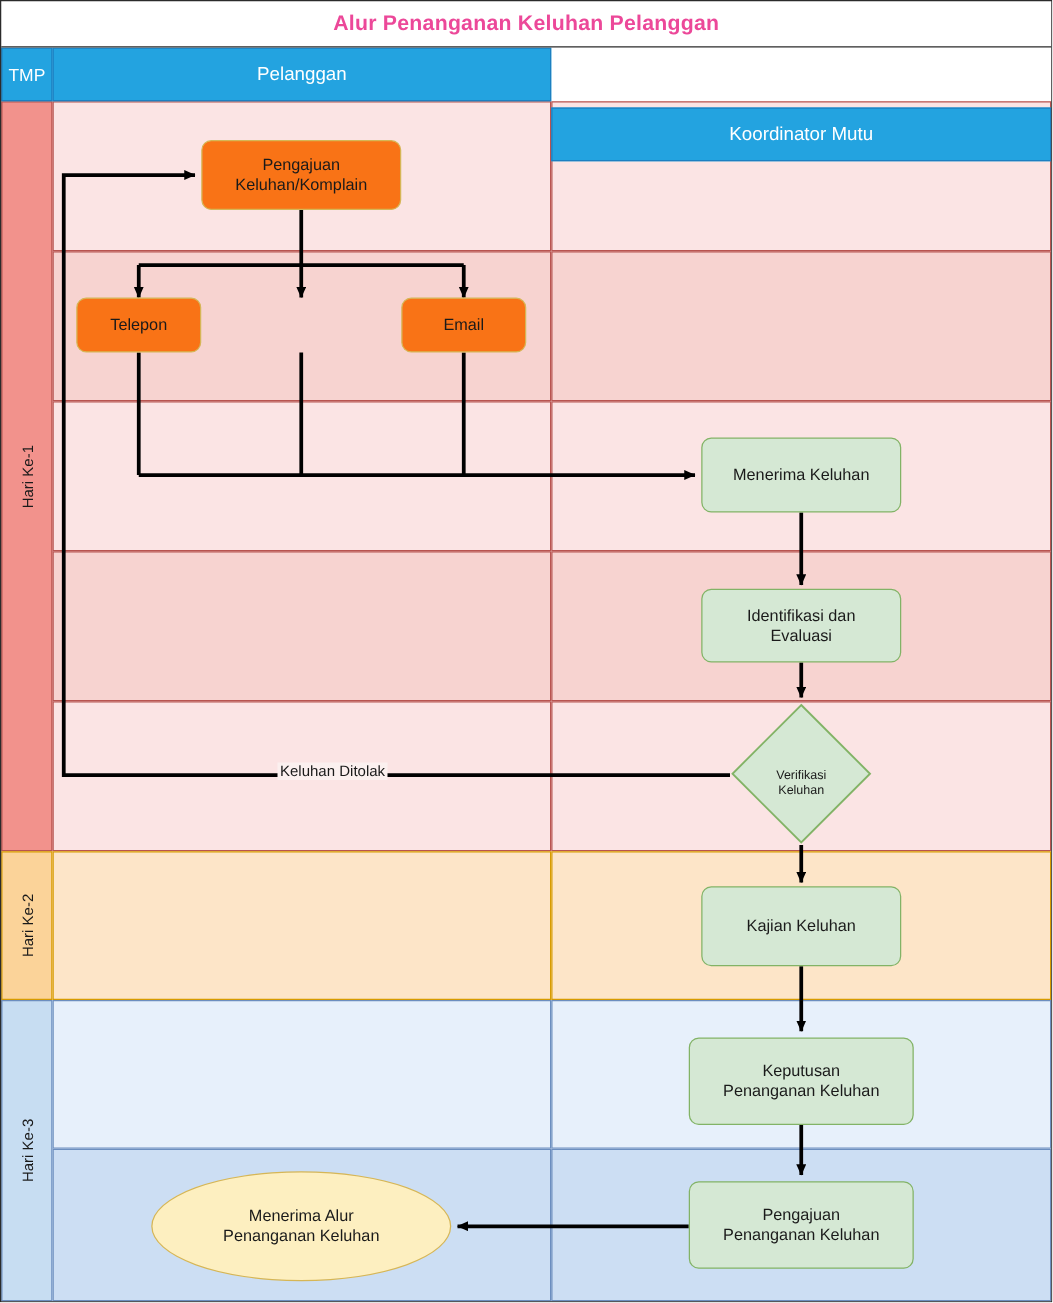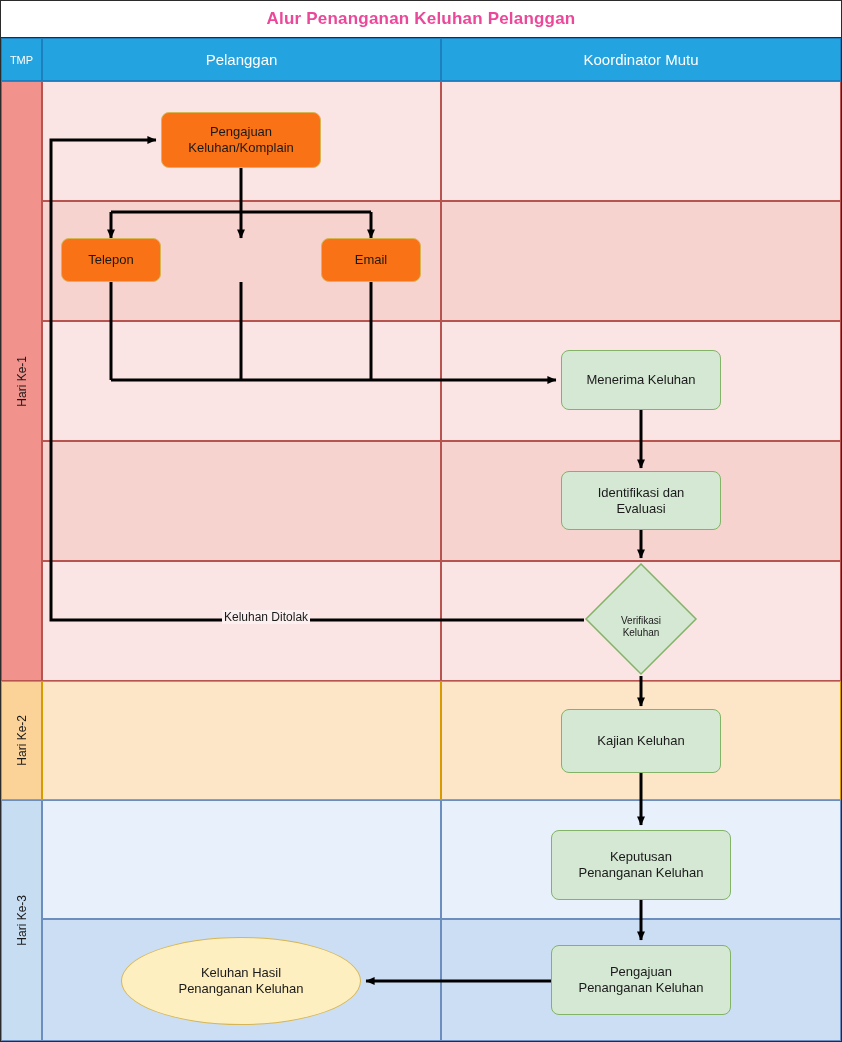--- a/index.html
+++ b/index.html
@@ -13,23 +13,23 @@
   
   .title-bar{position:absolute;left:1px;top:1px;width:840px;height:37px;
              background:#ffffff;border-bottom:1px solid #2b2b2b;box-sizing:border-box;
              display:flex;align-items:center;justify-content:center;}
   .title-bar span{font-size:17px;font-weight:bold;color:#ec4899;letter-spacing:.2px;}
 
   
   .hdr{position:absolute;height:43px;top:38px;background:#23a3e0;box-sizing:border-box;
        display:flex;align-items:center;justify-content:center;color:#ffffff;
        border:1px solid #1c7fc0;}
-  .hdr.tmp{left:1px;width:41px;font-size:11px;}
+  .hdr.tmp{left:1px;width:41px;font-size:14px;}
   .hdr.c1{left:42px;width:399px;font-size:15px;}
-  .hdr.c2{left:441px;width:400px;font-size:15px;}
+  .hdr.c2{left:441px;width:400px;font-size:15px;margin-top:48px;}
 
   
   .lane{position:absolute;left:1px;width:41px;box-sizing:border-box;
         display:flex;align-items:center;justify-content:center;}
   .lane span{writing-mode:vertical-rl;transform:rotate(180deg);
              font-size:12px;color:#1a1a1a;white-space:nowrap;}
   .lane.d1{top:81px;height:600px;background:#f2928c;border:1px solid #b85450;}
   .lane.d2{top:681px;height:119px;background:#fbd399;border:1px solid #d79b00;}
   .lane.d3{top:800px;height:241px;background:#c7ddf2;border:1px solid #6c8ebf;}
 
@@ -198,21 +198,21 @@
 
   <div class="node n-green" style="left:551px;top:945px;width:180px;height:70px;">
     <div>
       <div>Pengajuan</div>
       <div>Penanganan Keluhan</div>
     </div>
   </div>
 
   <div class="node n-ellipse" style="left:121px;top:937px;width:240px;height:88px;">
     <div>
-      <div>Keluhan Hasil</div>
+      <div>Menerima Alur</div>
       <div>Penanganan Keluhan</div>
     </div>
   </div>
 
   <div class="hdr tmp">
     <span>TMP</span>
   </div>
   <div class="hdr c1">
     <span>Pelanggan</span>
   </div>

